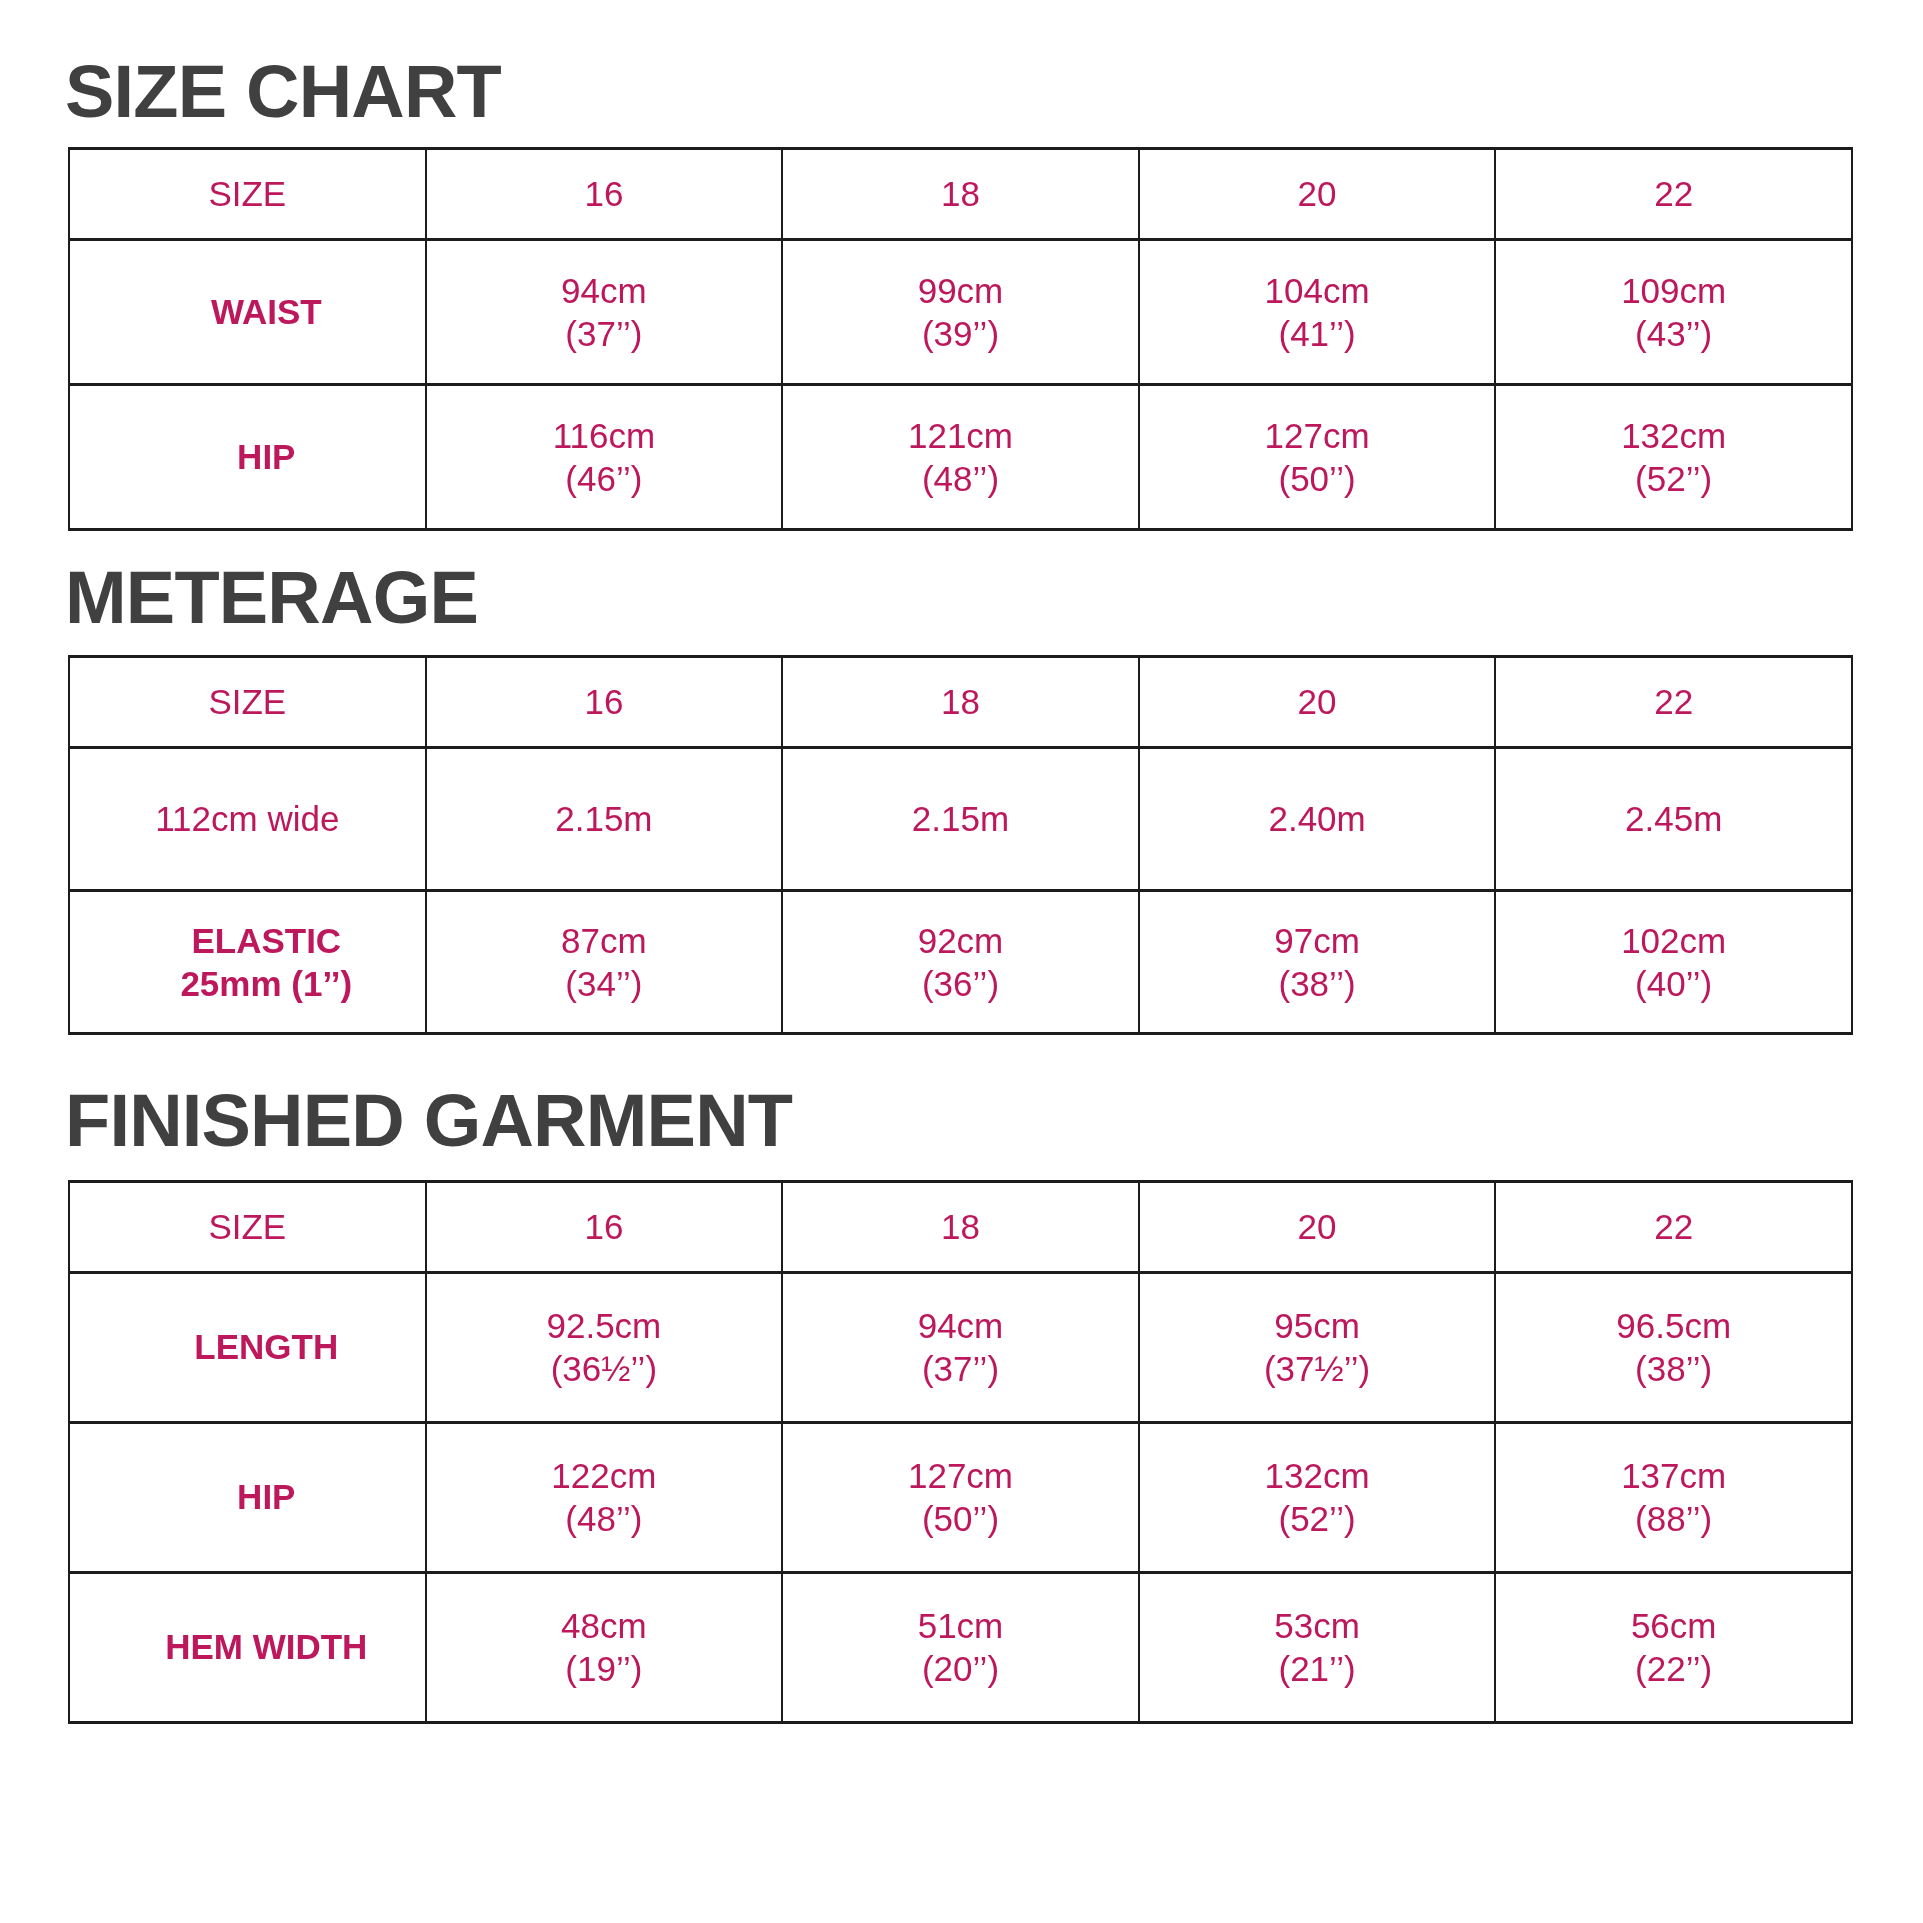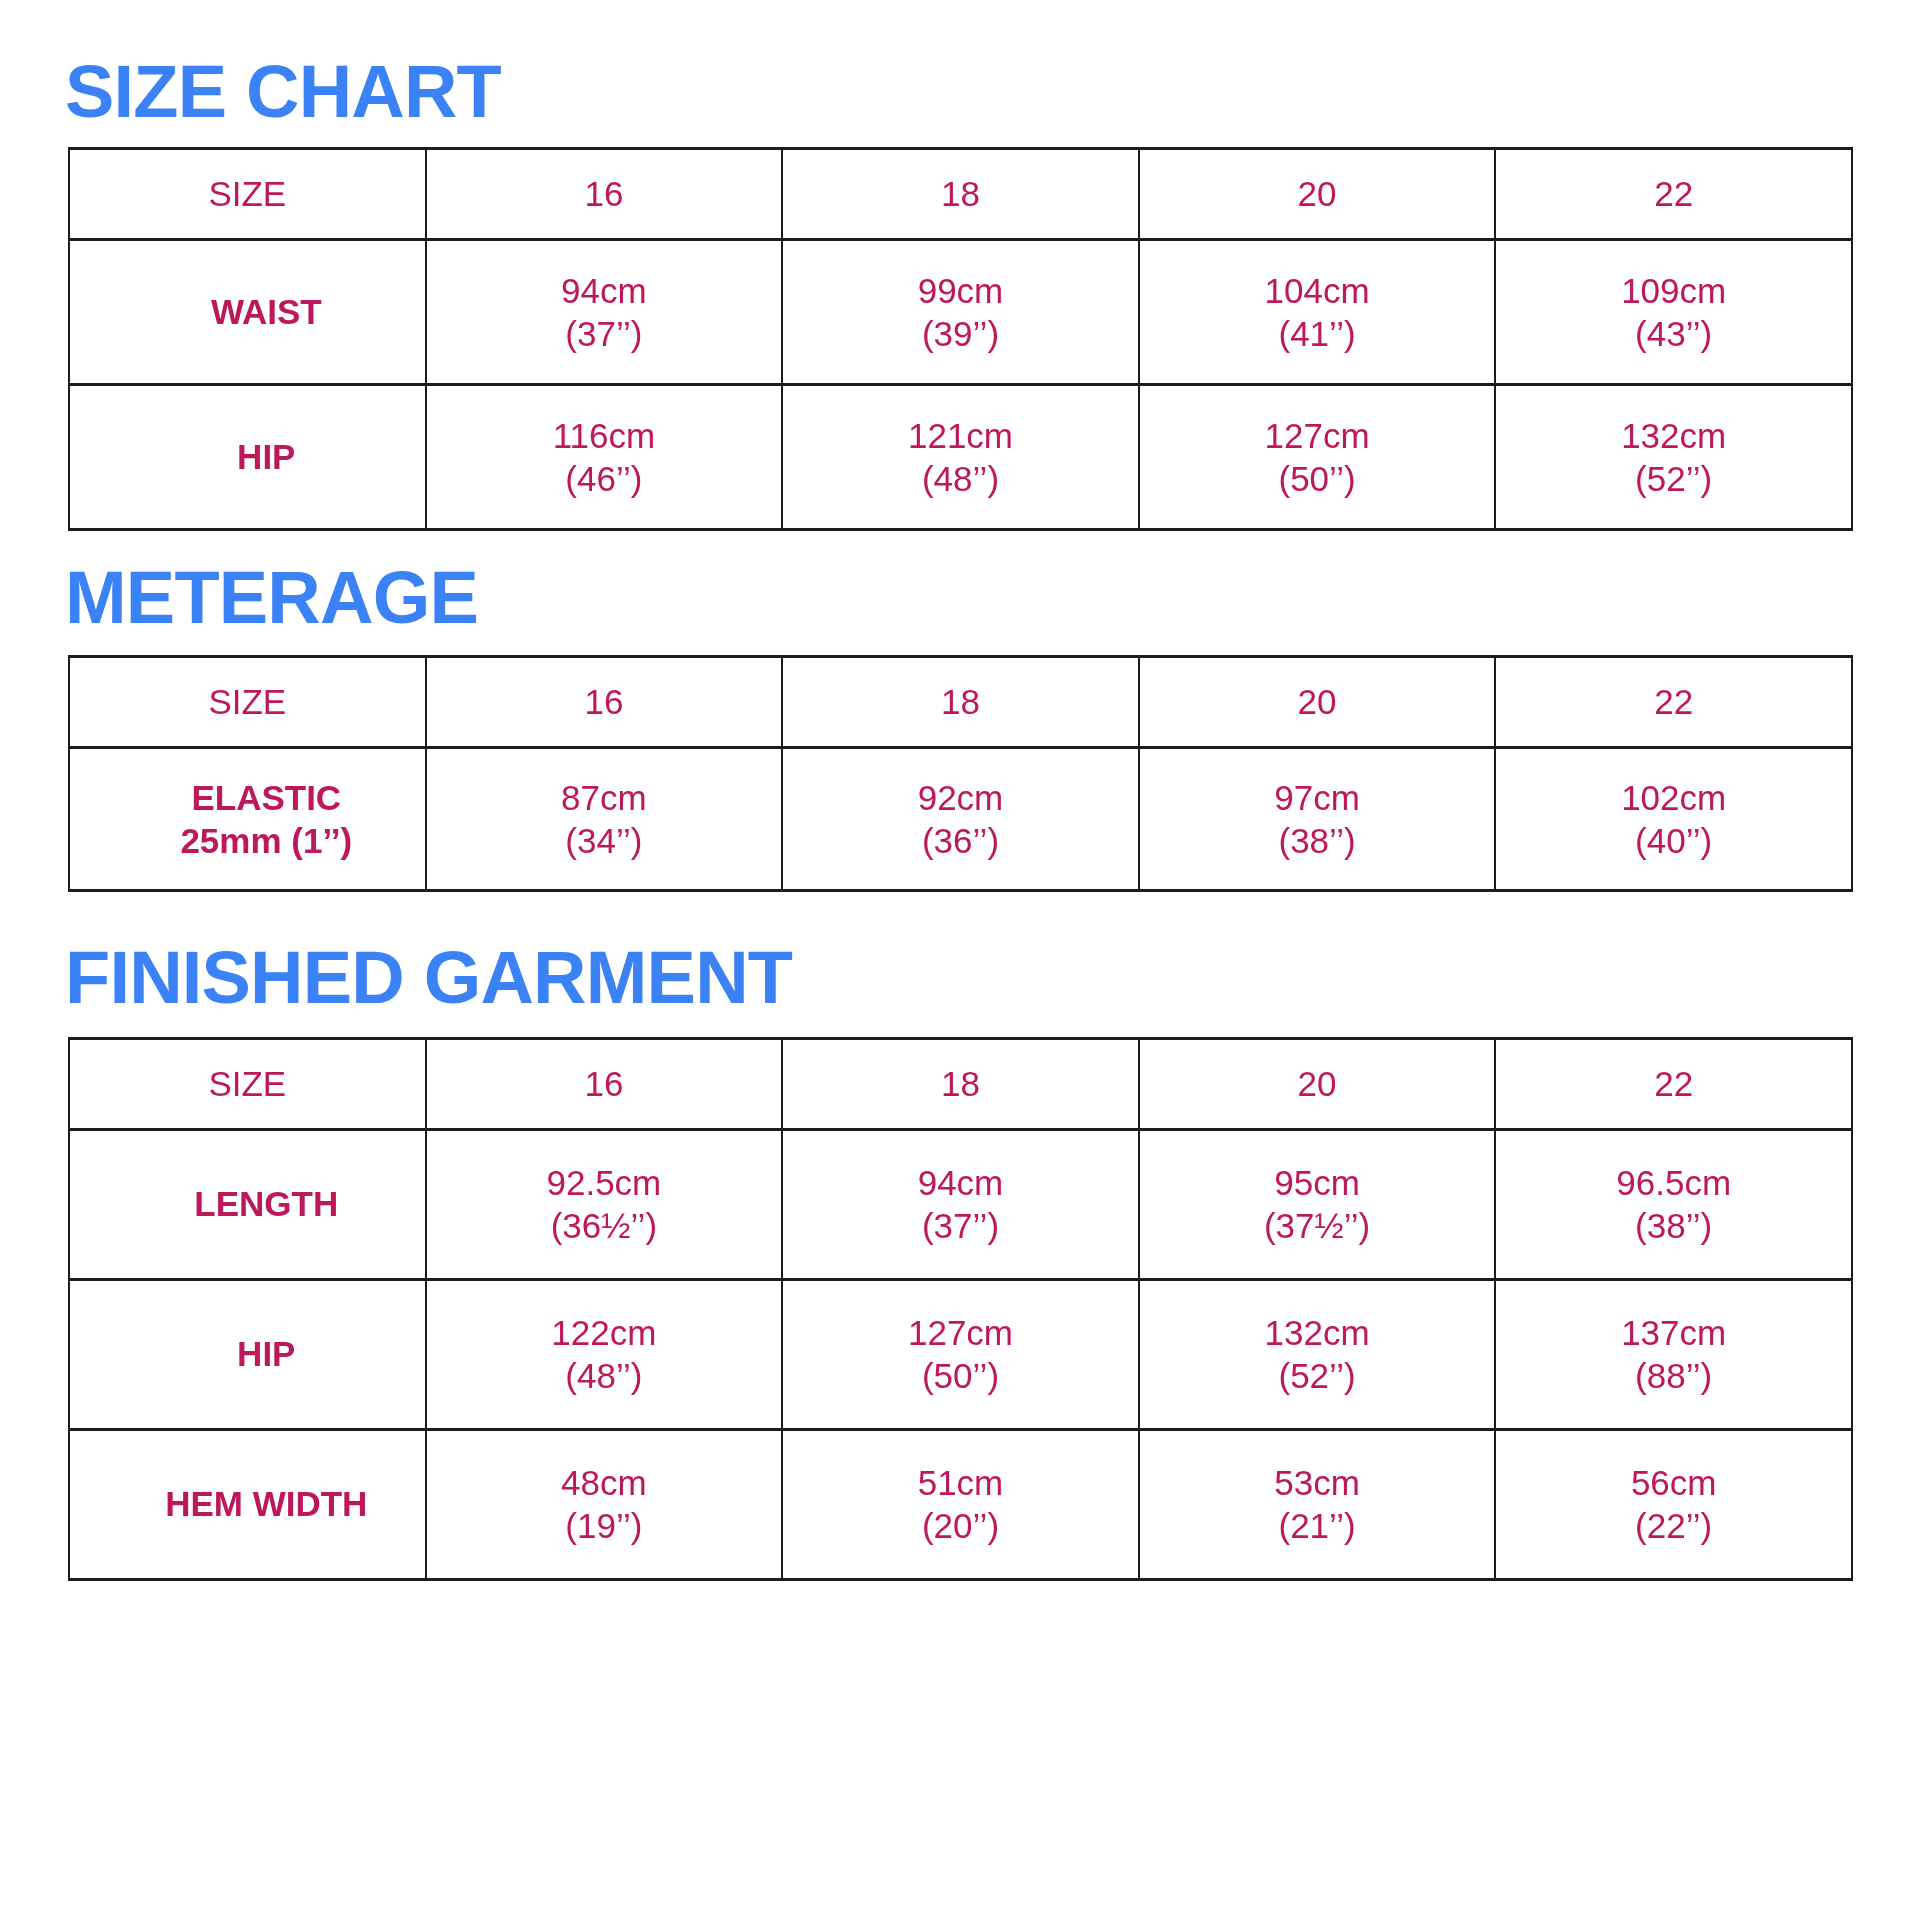--- a/index.html
+++ b/index.html
@@ -17,21 +17,21 @@
     overflow: hidden;
     box-sizing: border-box;
     padding-left: 68px;
   }
   h1.section-title {
     margin: 0;
     font-size: 74px;
     font-weight: 700;
     letter-spacing: -0.8px;
     line-height: 1.05;
-    color: #3b82f6;
+    color: #404040;
     margin-left: -3px;
   }
   #title-1 { padding-top: 53px; margin-bottom: 16.5px; }
   #title-2 { margin-top: 28px; margin-bottom: 18px; }
   #title-3 { margin-top: 47px; margin-bottom: 20px; }
 
   table.tbl {
     width: 1785px;
     border-collapse: collapse;
     table-layout: fixed;
@@ -112,20 +112,27 @@
         </colgroup>
       <tbody>
         <tr class="header-row">
           <td class="hdr-size">SIZE</td>
           <td class="hdr-num">16</td>
           <td class="hdr-num">18</td>
           <td class="hdr-num">20</td>
           <td class="hdr-num">22</td>
         </tr>
         <tr class="data-row">
+          <td class="lbl">112cm wide</td>
+          <td><div class="lines"><span>2.15m</span></div></td>
+          <td><div class="lines"><span>2.15m</span></div></td>
+          <td><div class="lines"><span>2.40m</span></div></td>
+          <td><div class="lines"><span>2.45m</span></div></td>
+        </tr>
+        <tr class="data-row">
           <td class="lbl bold"><div class="lines"><span>ELASTIC</span><span>25mm (1’’)</span></div></td>
           <td><div class="lines"><span>87cm</span><span>(34’’)</span></div></td>
           <td><div class="lines"><span>92cm</span><span>(36’’)</span></div></td>
           <td><div class="lines"><span>97cm</span><span>(38’’)</span></div></td>
           <td><div class="lines"><span>102cm</span><span>(40’’)</span></div></td>
         </tr>
       </tbody>
     </table>
   </section>
 

